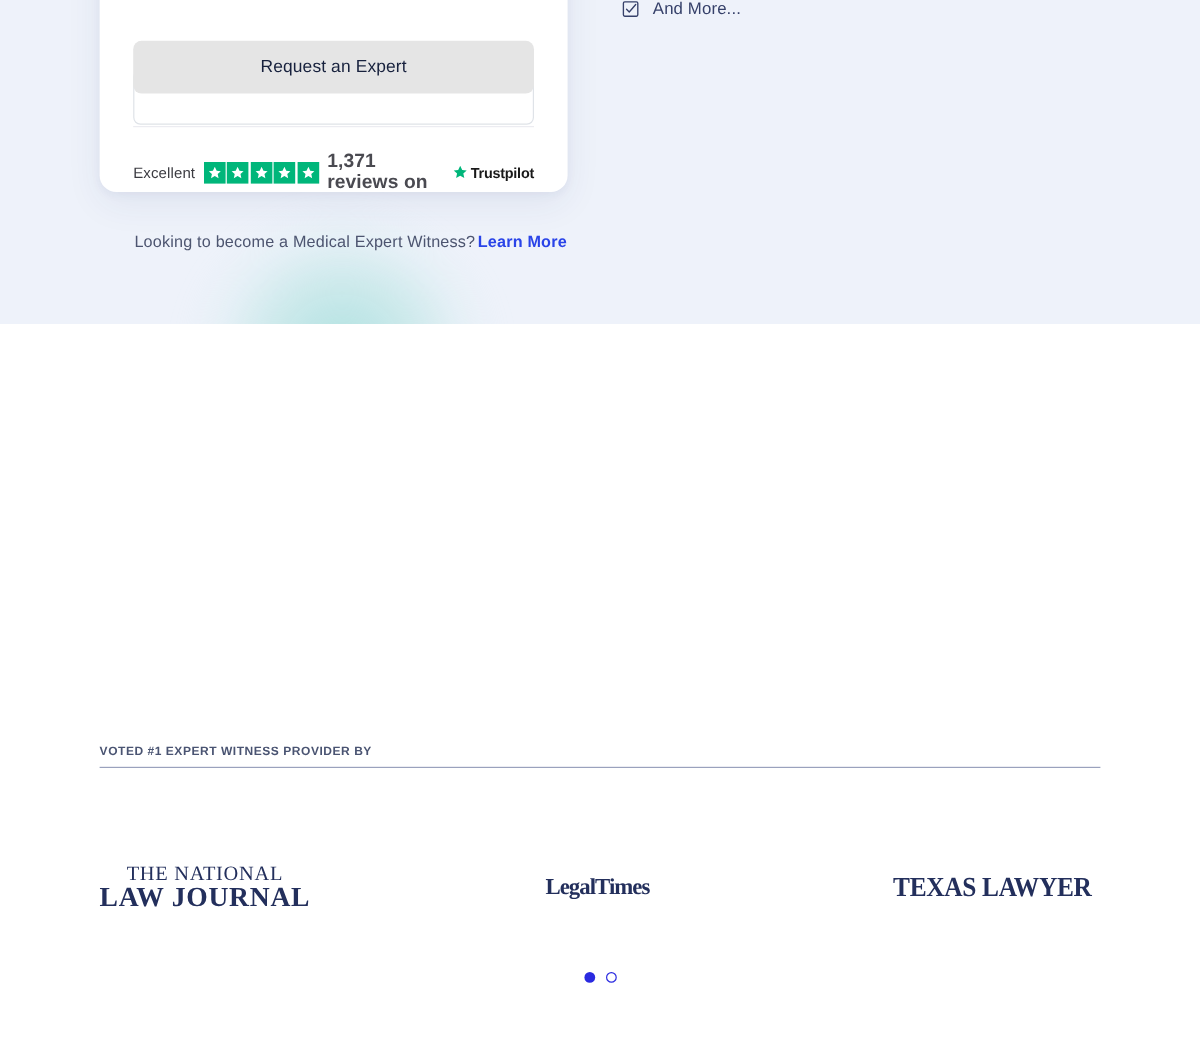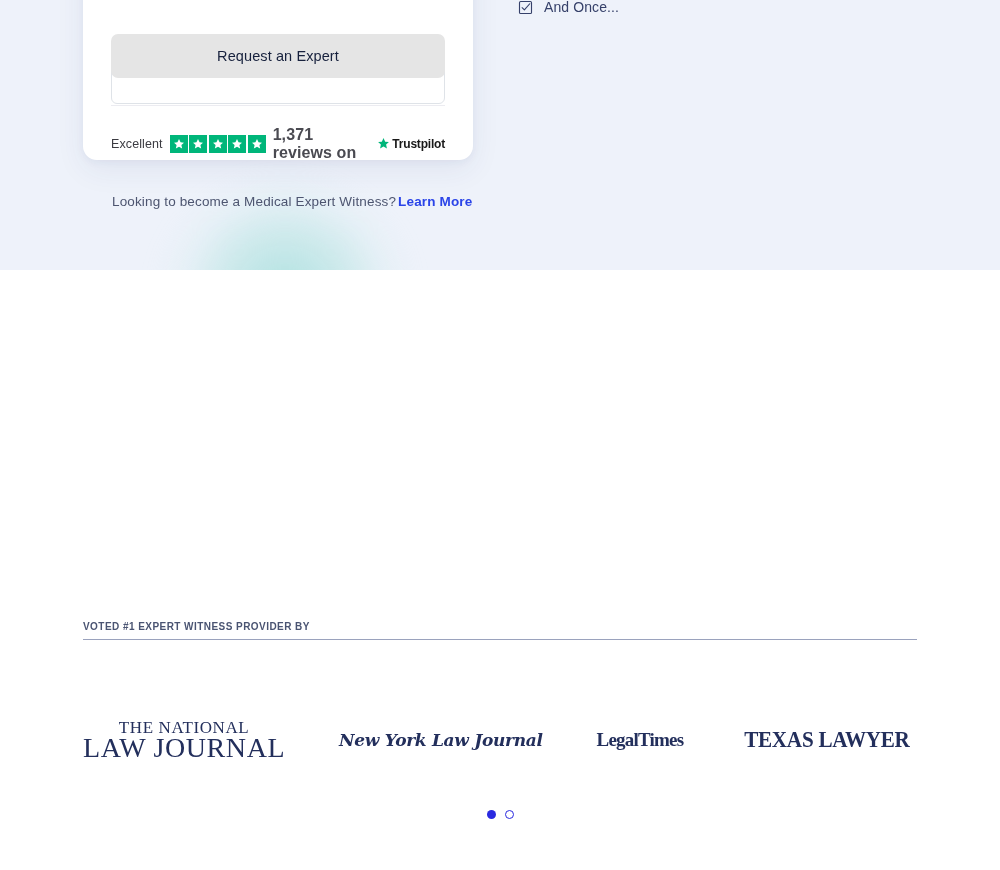--- a/index.html
+++ b/index.html
@@ -236,23 +236,24 @@
 
   .logo-nlj { text-align: center; font-family: "Liberation Serif", serif; }
   .logo-nlj .l1 {
     display: block;
     font-size: 17px;
     letter-spacing: .6px;
     line-height: 14px;
   }
   .logo-nlj .l2 {
     display: block;
-    font-size: 28px;
+    font-size: 23px;
     letter-spacing: .6px;
     line-height: 25px;
+    font-weight: bold;
   }
 
   .logo-nyl {
     font-family: "DejaVu Serif", serif;
     font-weight: bold;
     font-style: italic;
     font-size: 17px;
     letter-spacing: -.3px;
   }
 
@@ -353,21 +354,21 @@
       
       
     </div>
 
     <div class="checklist">
       <div class="check-item">
         <svg viewBox="0 0 20 20" fill="none" stroke="#36416a" stroke-width="1.5">
           <rect x="2" y="2" width="16" height="16" rx="1.5"></rect>
           <path d="M5.5 10.3l3 3 7.2-8.3" stroke-linecap="round" stroke-linejoin="round"></path>
         </svg>
-        <span class="check-text">And Once...</span>
+        <span class="check-text">And More...</span>
       </div>
     </div>
 
     <div class="become-line">
       <span>Looking to become a Medical Expert Witness?</span><a class="learn-more" href="#">Learn More</a>
     </div>
   </section>
 
   <section class="steps">
     <div class="step-line a"></div>
@@ -396,21 +397,20 @@
     <div class="awards-label">VOTED #1 EXPERT WITNESS PROVIDER BY</div>
     <div class="awards-rule"></div>
 
     <div class="logo-strip">
 
       <div class="logo logo-nlj">
         <span class="l1">THE NATIONAL</span>
         <span class="l2">LAW JOURNAL</span>
       </div>
 
-      <div class="logo logo-nyl">New York Law Journal</div>
 
       <div class="logo logo-lt">LegalTimes</div>
 
       <div class="logo logo-tx">TEXAS LAWYER</div>
 
     </div>
 
     <div class="dots">
       <span class="dot"></span>
       <span class="dot hollow"></span>

